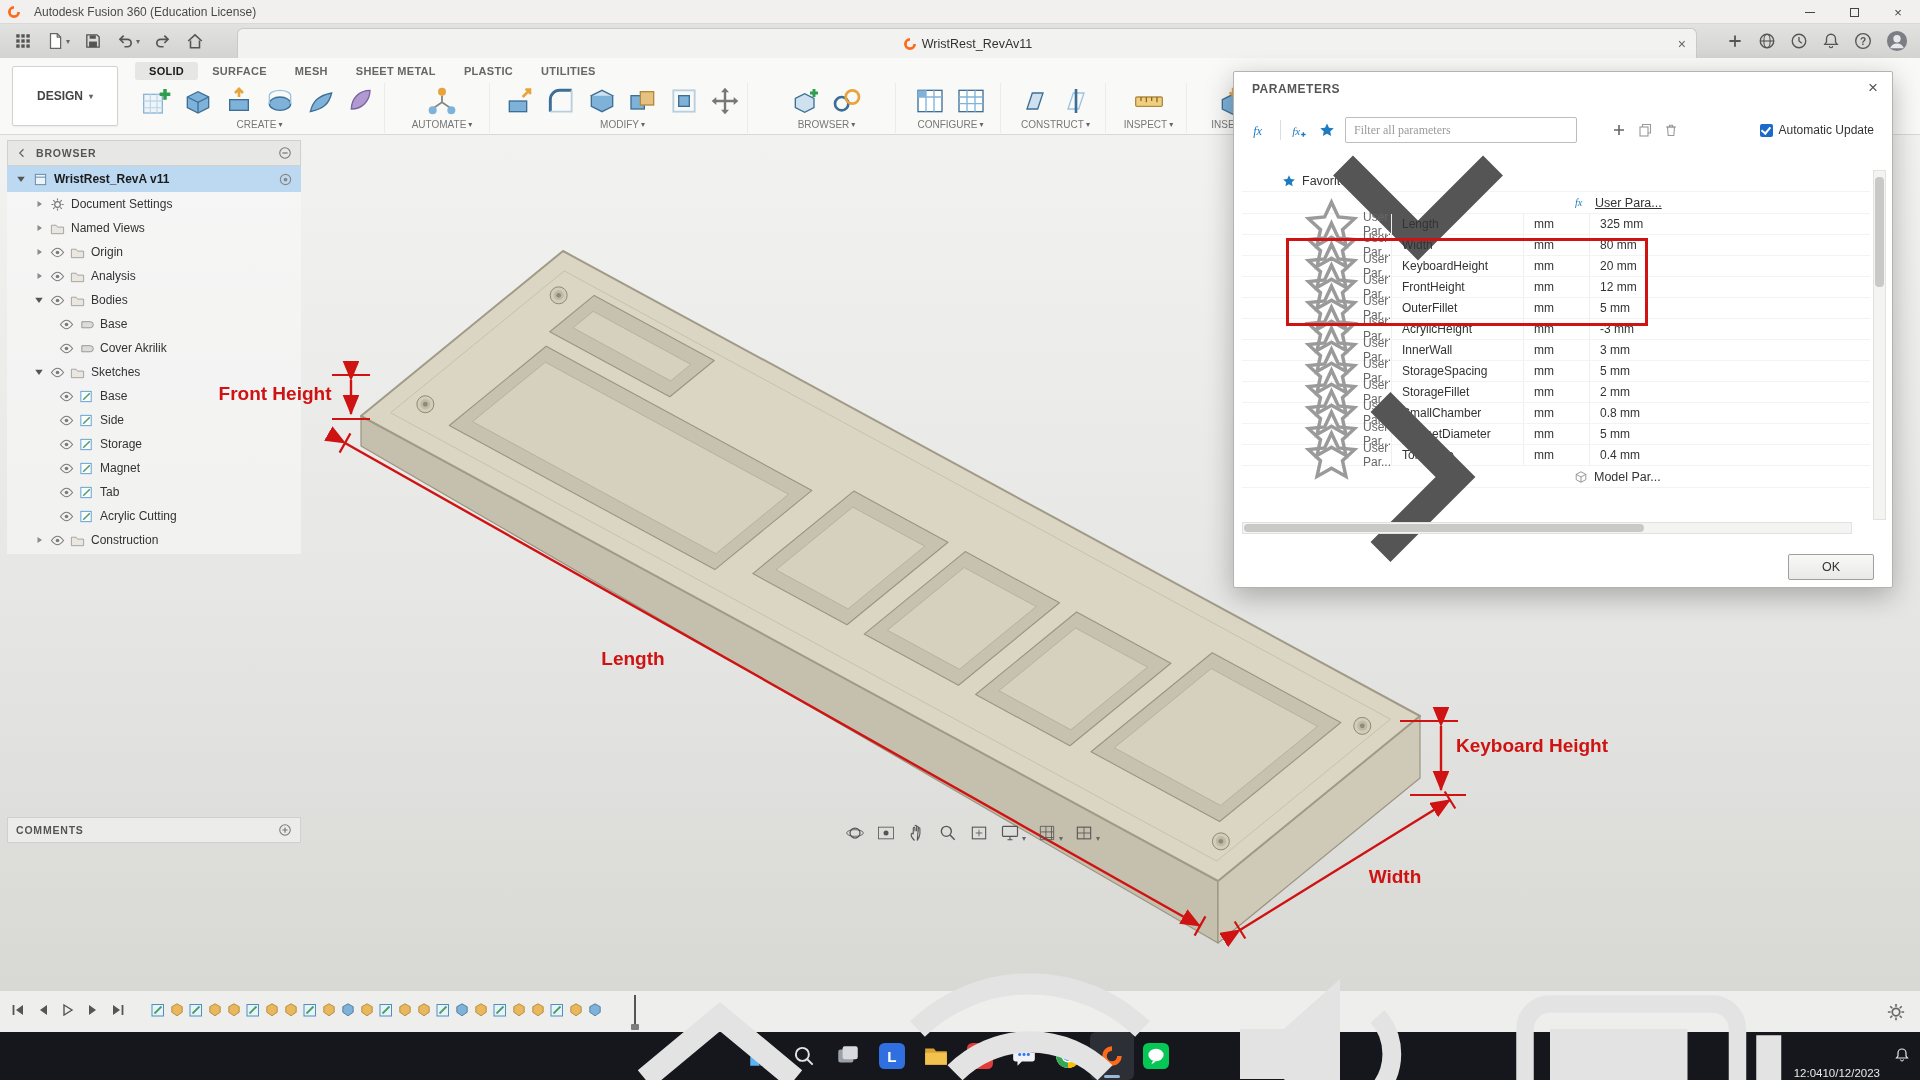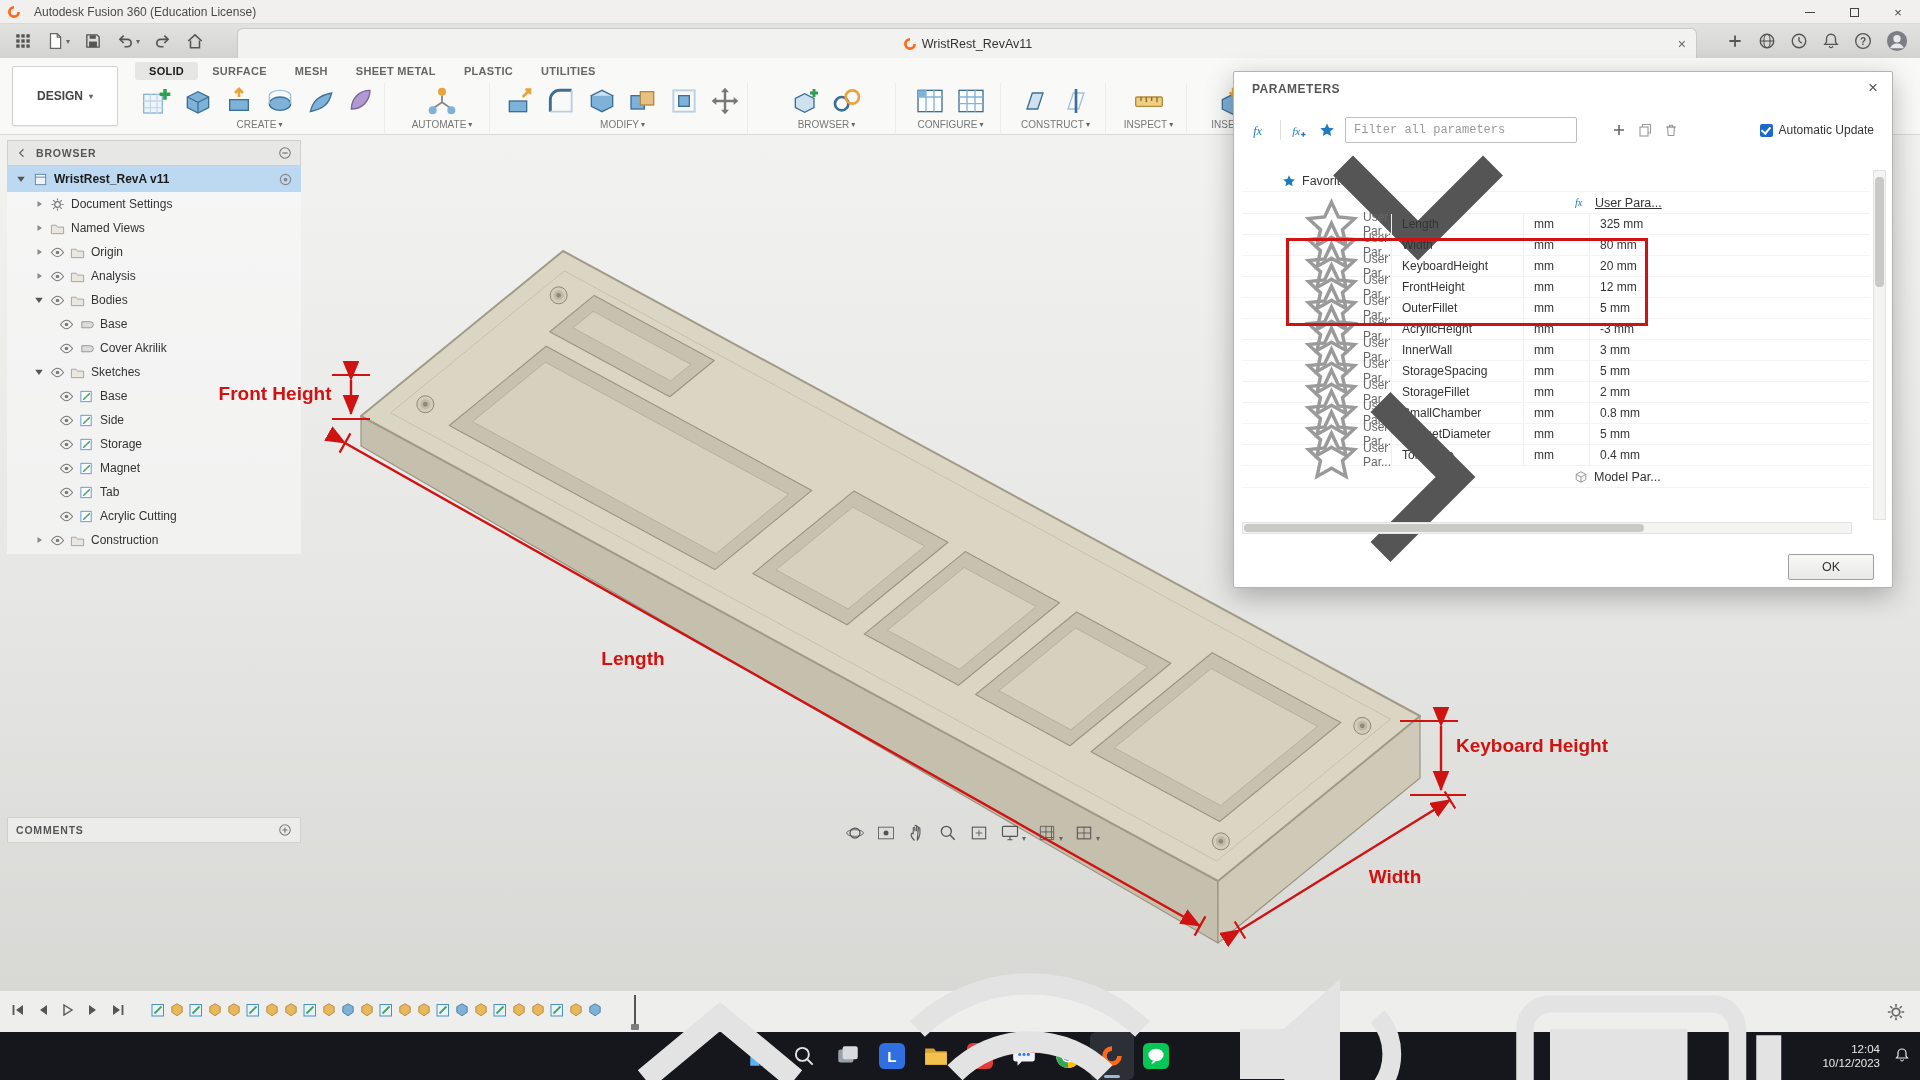--- a/index.html
+++ b/index.html
@@ -70,30 +70,30 @@
   .tlgear{position:absolute;right:14px;top:11px}
 
   
   .taskbar{position:absolute;left:0;top:1032px;width:1920px;height:48px;background:#16171c}
   #tb-icons{position:absolute;left:738px;top:0;height:48px;display:flex}
   .tbslot{width:44px;height:48px;display:flex;align-items:center;justify-content:center;position:relative}
   .tbslot.active{background:#2d2f36;border-radius:6px}
   .tbslot.active:after{content:"";position:absolute;bottom:2px;left:14px;width:16px;height:3px;background:#9cb8d6;border-radius:2px}
   .badge{position:absolute;top:6px;right:4px;min-width:16px;height:15px;background:#e33;color:#fff;font-size:9px;font-weight:bold;border-radius:8px;display:flex;align-items:center;justify-content:center;padding:0 3px}
   #tb-tray{position:absolute;right:120px;top:0;height:48px;display:flex;align-items:center;gap:10px}
-  .traytime{position:absolute;right:40px;top:0;height:48px;display:flex;flex-direction:column;align-items:flex-end;justify-content:center;color:#e9e9e9;font-size:11.5px;line-height:14px}
+  .traytime{position:absolute;right:40px;top:0;height:48px;display:flex;align-items:flex-end;justify-content:center;color:#e9e9e9;font-size:11.5px;line-height:14px}
   .traybell{position:absolute;right:10px;top:15px}
 
   
   .dialog{position:absolute;left:1233px;top:71px;width:660px;height:517px;background:#fff;border:1px solid #b3b3b1;border-radius:2px;box-shadow:0 8px 28px rgba(0,0,0,.28);z-index:40}
   .dtitle{position:absolute;left:18px;top:10px;font-size:12px;font-weight:bold;letter-spacing:.5px;color:#555}
   .dclose{position:absolute;right:14px;top:6px;font-size:17px;color:#555}
   .dtoolbar{position:absolute;left:18px;right:18px;top:42px;height:32px;display:flex;align-items:center;gap:10px}
   .tdiv{width:1px;height:20px;background:#ddd}
-  .filter{width:232px;height:26px;border:1px solid #bdbdbb;border-radius:2px;font-size:12px;padding:0 8px;color:#333;font-family:Liberation Mono, monospace}
+  .filter{width:232px;height:26px;border:1px solid #bdbdbb;border-radius:2px;font-size:12px;padding:0 8px;color:#333;font-family:Liberation Serif, serif}
   .filter::placeholder{color:#9a9a9a}
   .spacer{flex:1}
   .chk{width:13px;height:13px;background:#1b6ac9;border-radius:2px;position:relative}
   .chk:after{content:"";position:absolute;left:3.5px;top:1px;width:4px;height:7px;border:solid #fff;border-width:0 2px 2px 0;transform:rotate(40deg)}
   .chklbl{font-size:12px;color:#333;margin-left:-4px}
   .ptable{position:absolute;left:8px;top:98px;width:628px}
   .phead{display:flex;height:26px;align-items:center;border-bottom:1px solid #d8d8d6;font-size:13px;color:#222}
   .phead .hc{height:100%;display:flex;align-items:center;padding-left:10px;border-right:1px solid #e6e6e4}
   .hc1{width:150px;padding-left:12px!important}.hc2{width:132px}.hc3{width:66px}.hc4{flex:1;border-right:none!important}
   .pgrow{display:flex;align-items:center;height:22px;font-size:12.5px;color:#333;gap:6px;border-bottom:1px solid #f3f3f1}

